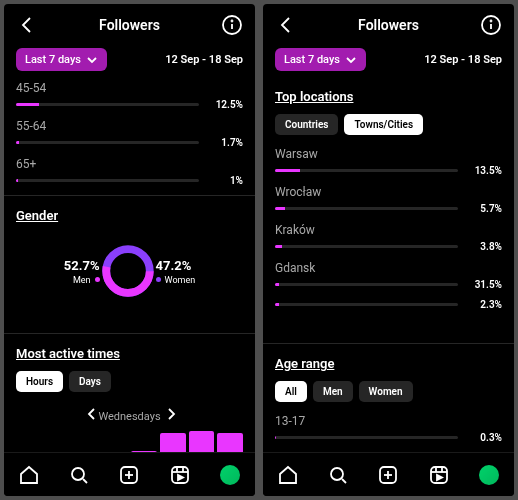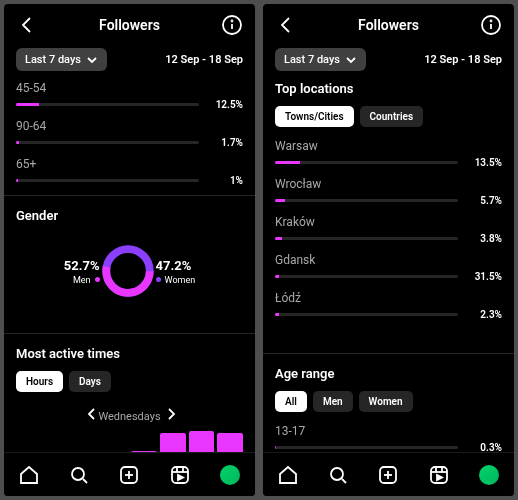--- a/index.html
+++ b/index.html
@@ -2,27 +2,27 @@
 <html><head>
 <meta charset="utf-8">
 <style>
   * { margin:0; padding:0; box-sizing:border-box; font-family:-apple-system,BlinkMacSystemFont,"Segoe UI",Roboto,Helvetica,Arial,sans-serif; }
   body { background:#4e4e4e; display:flex; gap:8px; padding:4px; }
   .phone { width:251px; height:492px; background:#000; border-radius:4px; overflow:hidden; display:flex; flex-direction:column; color:#fff; position:relative; }
   .header { display:flex; align-items:center; justify-content:space-between; padding:10px 12px 8px; }
   .header-title { font-size:14px; font-weight:600; flex:1; text-align:center; }
   .icon-btn { width:22px; height:22px; display:flex; align-items:center; justify-content:center; }
   .subheader { display:flex; align-items:center; justify-content:space-between; padding:4px 12px 10px; }
-  .dropdown { background:#404040; border-radius:6px; padding:5px 9px; display:flex; align-items:center; gap:5px; font-size:11px; font-weight:500; }
+  .dropdown { background:#a21caf; border-radius:6px; padding:5px 9px; display:flex; align-items:center; gap:5px; font-size:11px; font-weight:500; }
   .date-range { font-size:11px; font-weight:600; }
   .content { flex:1; overflow-y:auto; padding:0 12px 50px; }
   .content::-webkit-scrollbar{display:none;}
   .section { padding-bottom:14px; margin-bottom:10px; }
   .divider { height:1px; background:#262626; margin:6px -12px 12px; }
-  .sec-title { font-size:13px; font-weight:600; margin:0 0 10px; }
+  .sec-title { font-size:13px; font-weight:600; margin:8px 0 10px;text-decoration:underline; }
   .bar-row { margin-bottom:9px; }
   .bar-label { font-size:12px; color:#a8a8a8; margin-bottom:4px; }
   .bar-line { display:flex; align-items:center; gap:10px; }
   .bar-track { flex:1; height:3px; background:#262626; border-radius:2px; overflow:hidden; }
   .bar-fill { height:100%; background:#e936ff; }
   .bar-pct { font-size:10px; font-weight:600; min-width:34px; text-align:right; }
   .gender-wrap { display:flex; align-items:center; justify-content:center; padding:10px 0; }
   .gender-val { font-size:13px; font-weight:700; }
   .gender-lab { font-size:9px; display:flex; align-items:center; gap:4px; margin-top:2px; }
   .dot { width:5px; height:5px; border-radius:50%; display:inline-block; }
@@ -111,21 +111,21 @@
         <div class="bar-row">
     <div class="bar-label">45-54</div>
     <div class="bar-line">
       <div class="bar-track">
               <div class="bar-fill" style="width:12.5%"></div>
             </div>
       <div class="bar-pct">12.5%</div>
     </div>
         </div>
         <div class="bar-row">
-    <div class="bar-label">90-64</div>
+    <div class="bar-label">55-64</div>
     <div class="bar-line">
       <div class="bar-track">
               <div class="bar-fill" style="width:1.7%"></div>
             </div>
       <div class="bar-pct">1.7%</div>
     </div>
         </div>
         <div class="bar-row">
     <div class="bar-label">65+</div>
     <div class="bar-line">
@@ -240,22 +240,22 @@
           <polyline points="2,4 6,8 10,4"></polyline>
         </svg>
     </div>
     <div class="date-range">12 Sep - 18 Sep</div>
   </div>
 
   <div class="content">
     <div class="section">
       <div class="sec-title">Top locations</div>
       <div class="tabs" id="loc-tabs">
+          <div class="tab ">Countries</div>
           <div class="tab active">Towns/Cities</div>
-          <div class="tab ">Countries</div>
         </div>
       <div id="loc-rows">
           <div class="bar-row">
     <div class="bar-label">Warsaw</div>
     <div class="bar-line">
       <div class="bar-track">
                 <div class="bar-fill" style="width:13.5%"></div>
               </div>
       <div class="bar-pct">13.5%</div>
     </div>
@@ -281,21 +281,20 @@
           <div class="bar-row">
     <div class="bar-label">Gdansk</div>
     <div class="bar-line">
       <div class="bar-track">
                 <div class="bar-fill" style="width:2.4%"></div>
               </div>
       <div class="bar-pct">31.5%</div>
     </div>
           </div>
           <div class="bar-row">
-    <div class="bar-label">Łódź</div>
     <div class="bar-line">
       <div class="bar-track">
                 <div class="bar-fill" style="width:2.3%"></div>
               </div>
       <div class="bar-pct">2.3%</div>
     </div>
           </div>
         </div>
     </div>
     <div class="divider"></div>

